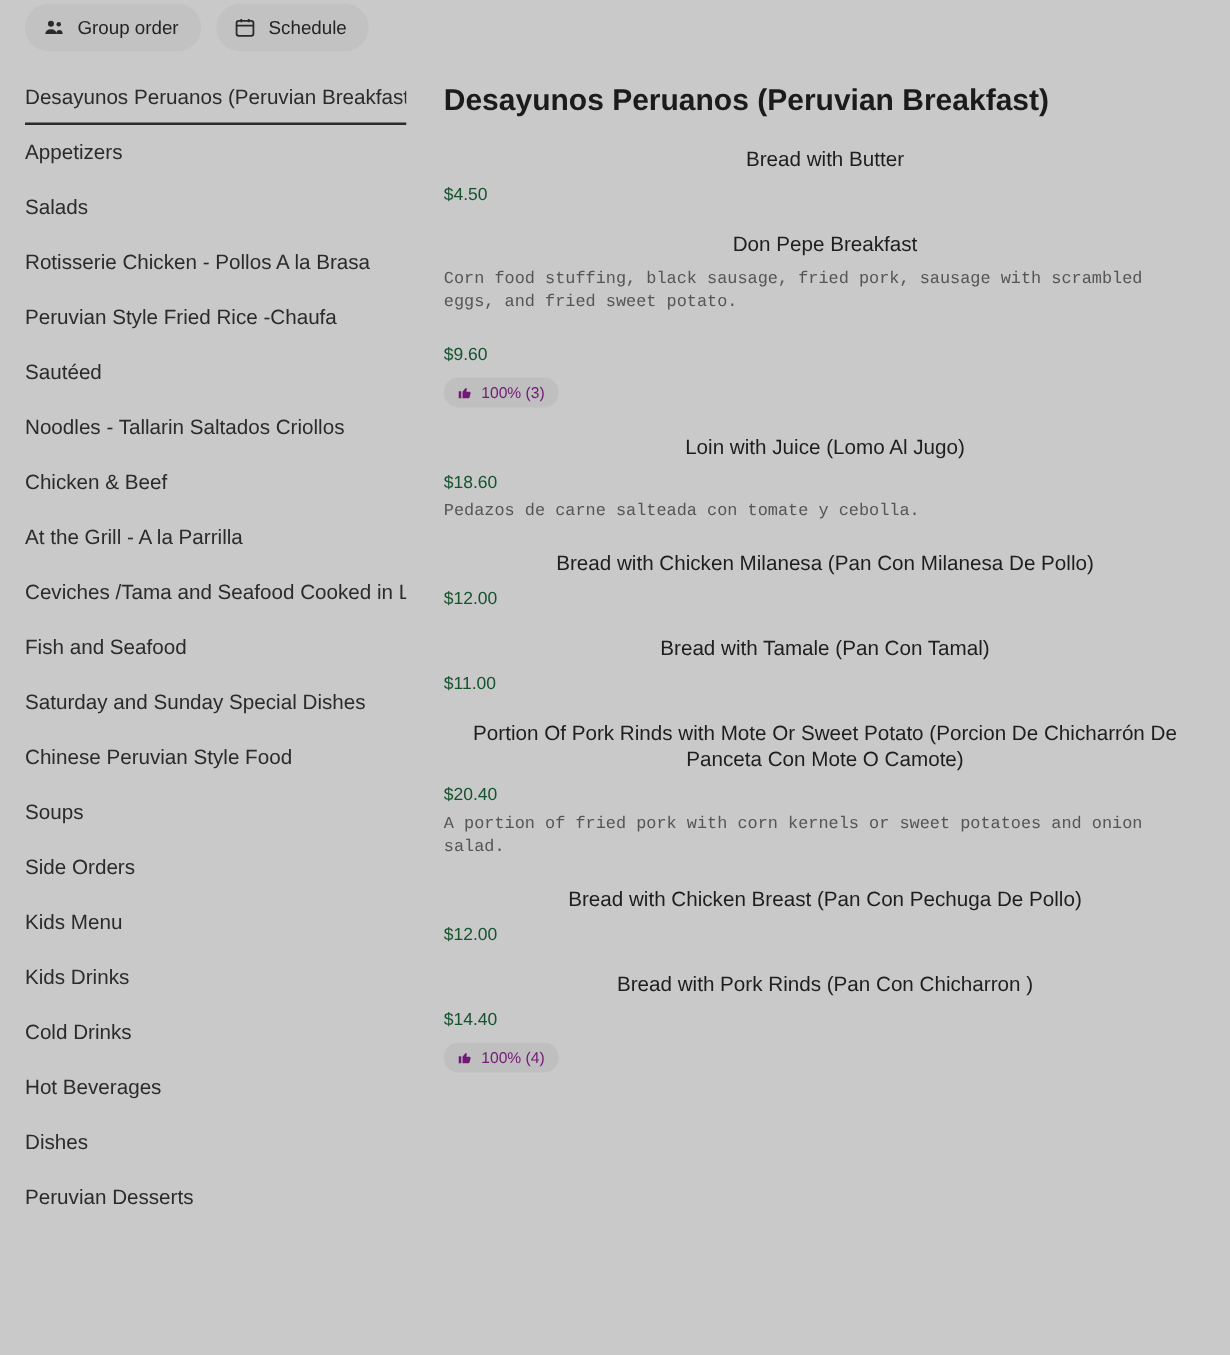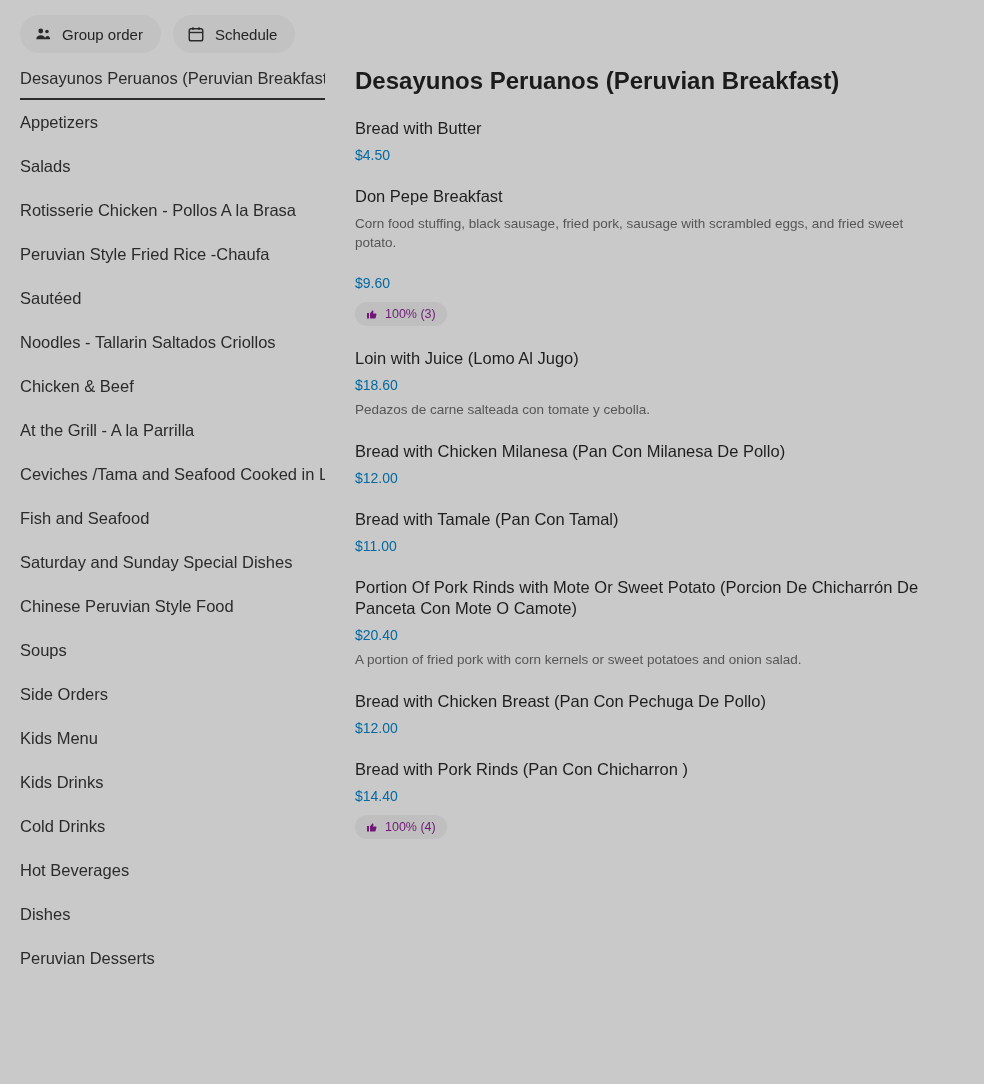--- a/index.html
+++ b/index.html
@@ -13,21 +13,21 @@
     width: 984px;
     height: 1084px;
     position: relative;
     overflow: hidden;
     color: #1f1f1f;
   }
 
   
   .topbar {
     position: absolute;
-    top: 12px;
+    top: 0;
     left: 0;
     width: 984px;
     height: 44px;
     display: flex;
     align-items: center;
     gap: 12px;
     padding: 0 20px;
   }
   .pill {
     display: flex;
@@ -90,32 +90,34 @@
     margin: 10px 0 22px 0;
     line-height: 30px;
   }
   .item { margin-bottom: 22px; }
   .item-name {
     font-size: 16.5px;
     line-height: 21px;
     color: #1e1e1e;
     margin-bottom: 7px;
     cursor: pointer;
+    text-align: center;
   }
   .item-price {
     font-size: 14px;
     line-height: 18px;
-    color: #0369a1;
+    color: #14532d;
   }
   .item-desc {
     font-size: 13.5px;
     line-height: 19px;
     color: #555;
     margin-top: 6px;
     max-width: 590px;
+    font-family: Liberation Mono, monospace;
   }
   .rating {
     display: inline-flex;
     align-items: center;
     gap: 7px;
     margin-top: 10px;
     height: 24px;
     padding: 0 11px;
     border-radius: 12px;
     background: #bfbfbf;

